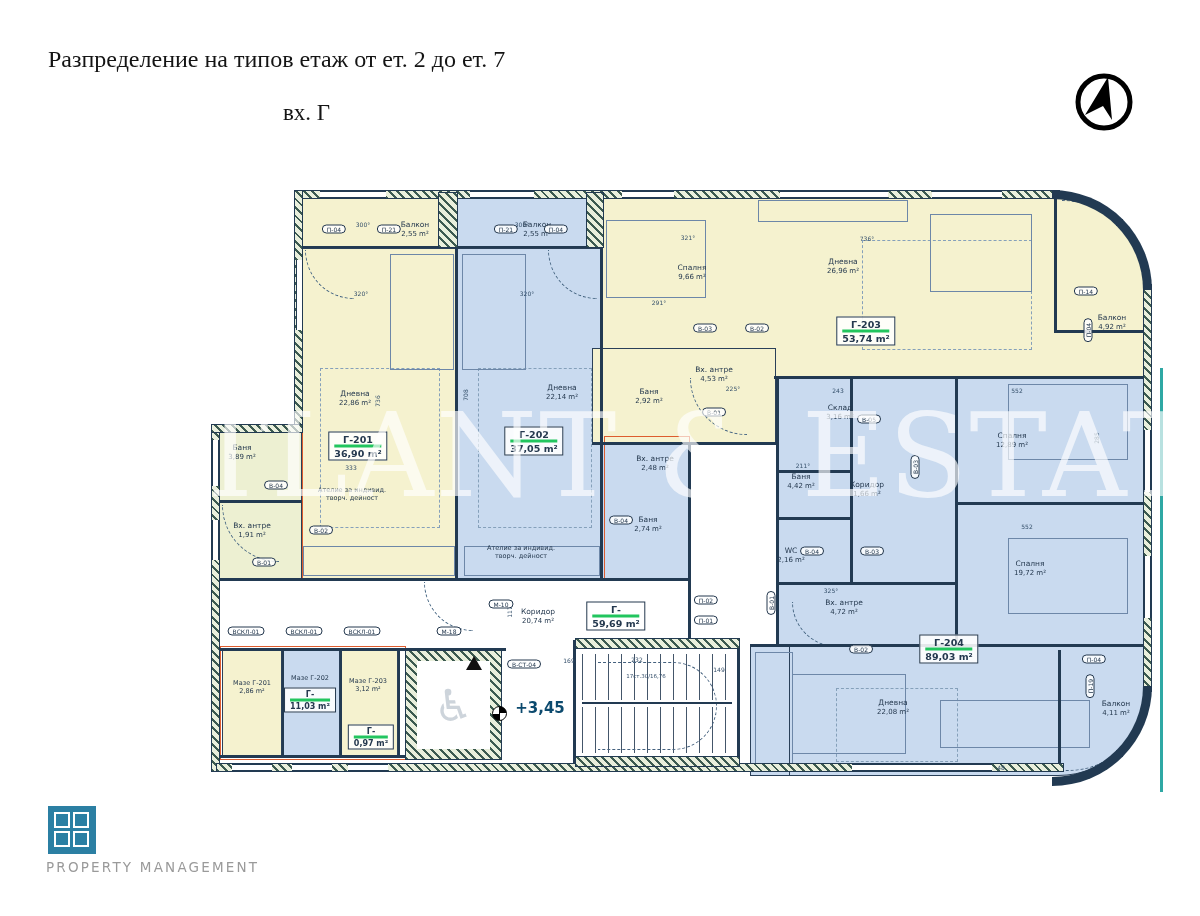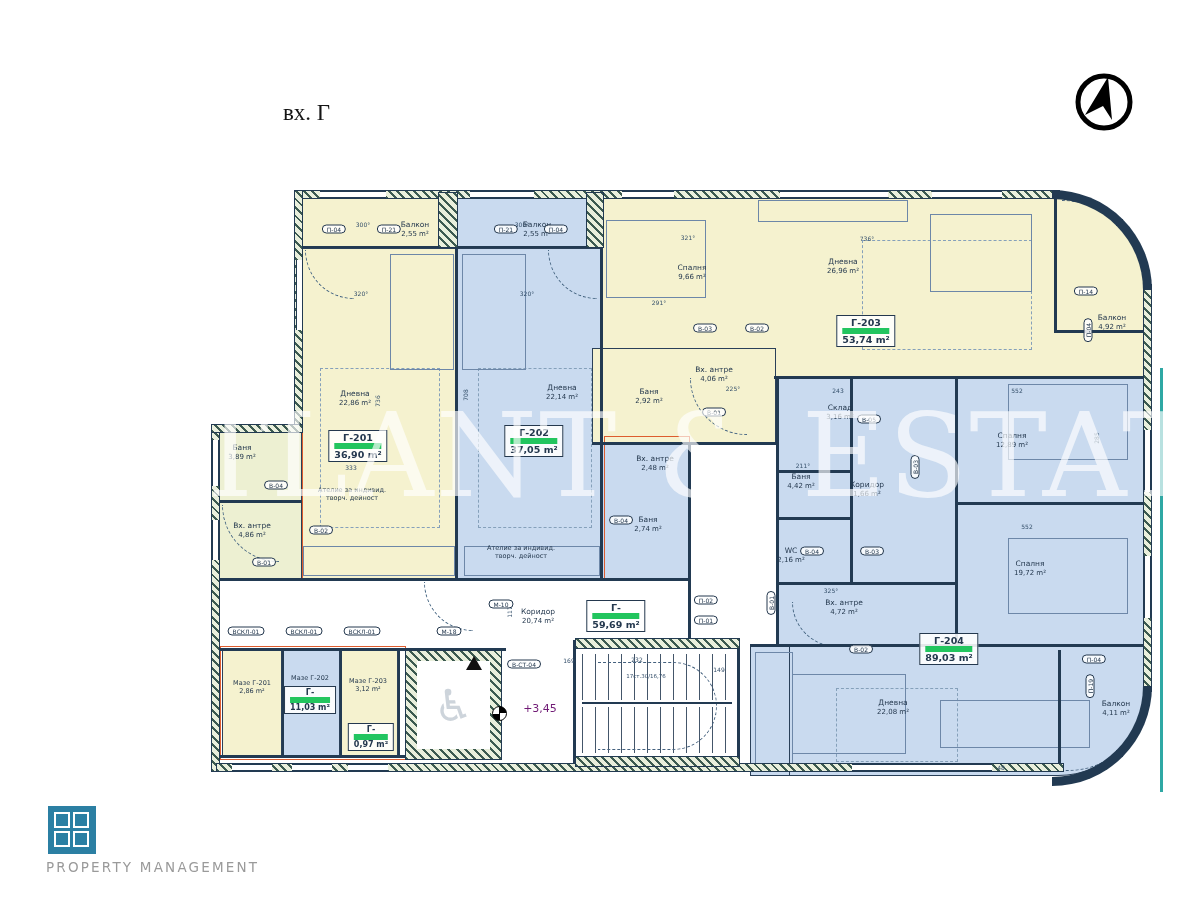--- a/index.html
+++ b/index.html
@@ -36,27 +36,27 @@
   .arc{position:absolute;border:1px dashed #4a6985;border-top:none;border-right:none;
        border-radius:0 0 0 100%;z-index:9;}
   .treads{position:absolute;background:repeating-linear-gradient(90deg,#44566a 0 1px,transparent 1px 13px);z-index:9;}
   .rlab{position:absolute;transform:translate(-50%,-50%);text-align:center;
         font-size:7.5px;color:#24384e;line-height:1.3;white-space:nowrap;z-index:30;}
   .rlab .a2{font-size:7px;}
   .rsm{font-size:6.5px;}
   .abox{position:absolute;transform:translate(-50%,-50%);border:1.5px solid #24384e;
         background:rgba(255,255,255,.88);padding:1px 5px;text-align:center;
         font-size:9.5px;font-weight:bold;color:#24384e;z-index:31;white-space:nowrap;}
-  .abox .id{border-bottom:6px solid #22c55e;padding:0 2px;}
+  .abox .id{border-bottom:3px solid #22c55e;padding:0 2px;}
   .tag{position:absolute;transform:translate(-50%,-50%);border:1px solid #24384e;border-radius:8px;
        background:rgba(255,255,255,.85);font-size:6px;padding:0 4px;color:#24384e;z-index:31;white-space:nowrap;}
   .rot{transform:translate(-50%,-50%) rotate(-90deg);}
   .dim{position:absolute;transform:translate(-50%,-50%);font-size:6px;color:#35506b;z-index:29;white-space:nowrap;}
   .dimrot{transform:translate(-50%,-50%) rotate(-90deg);}
-  .level{position:absolute;transform:translate(-50%,-50%);font-size:11px;font-weight:normal;color:#701a75;z-index:30;}
+  .level{position:absolute;transform:translate(-50%,-50%);font-size:15px;font-weight:bold;color:#0c4a6e;z-index:30;}
   .lvlsym{position:absolute;width:13px;height:13px;border-radius:50%;border:1px solid #000;z-index:30;
           background:conic-gradient(#000 0 90deg,#fff 90deg 180deg,#000 180deg 270deg,#fff 270deg);}
   .warn{position:absolute;width:0;height:0;border-left:8px solid transparent;
         border-right:8px solid transparent;border-bottom:14px solid #111;z-index:30;}
   .wmark{position:absolute;left:112px;top:388px;width:1060px;font-family:"DejaVu Serif",serif;
          font-size:116px;color:rgba(255,255,255,0.66);letter-spacing:2px;white-space:nowrap;z-index:40;
          pointer-events:none;}
   .teal{position:absolute;background:#2fa8a4;z-index:2;}
   
   .logo-sq{position:absolute;left:48px;top:806px;width:48px;height:48px;background:#2b7fa3;z-index:50;}
@@ -66,20 +66,21 @@
   .logo-tag{position:absolute;left:46px;top:859px;font-size:13.5px;color:#9a9a9a;letter-spacing:2.2px;z-index:50;}
   .compass{position:absolute;left:1072px;top:70px;z-index:50;}
   .elev-in{position:absolute;background:#fff;z-index:14;display:flex;align-items:center;justify-content:center;}
   .wheel{font-size:44px;color:#b9c2cc;opacity:.7;}
 </style>
 </head>
 <body>
 
 <div id="canvas">
 
+  <div class="title">Разпределение на типов етаж от ет. 2 до ет. 7</div>
   <div class="subtitle">вх. Г</div>
 
   <div class="compass">
     <svg width="64" height="64" viewBox="0 0 64 64">
       <circle cx="32" cy="32" r="26" fill="none" stroke="#000" stroke-width="5"></circle>
       <polygon points="36,7 13,45 31,36 40,50" fill="#000"></polygon>
     </svg>
   </div>
 
   <div class="zone zy" style="left:300px;top:196px;width:157px;height:52px"></div>
@@ -209,21 +210,21 @@
   <div class="rlab rsm" style="left:352px;top:494px">
       <div>Ателие за индивид.</div>
       <div>творч. дейност</div>
     </div>
   <div class="rlab" style="left:242px;top:452px">
       <div>Баня</div>
       <div class="a2">3,89 m²</div>
     </div>
   <div class="rlab" style="left:252px;top:530px">
       <div>Вх. антре</div>
-      <div class="a2">4,86 m²</div>
+      <div class="a2">1,91 m²</div>
     </div>
   <div class="rlab" style="left:562px;top:392px">
       <div>Дневна</div>
       <div class="a2">22,14 m²</div>
     </div>
   <div class="rlab" style="left:537px;top:229px">
       <div>Балкон</div>
       <div class="a2">2,55 m²</div>
     </div>
   <div class="rlab rsm" style="left:521px;top:552px">
@@ -245,21 +246,21 @@
   <div class="rlab" style="left:843px;top:266px">
       <div>Дневна</div>
       <div class="a2">26,96 m²</div>
     </div>
   <div class="rlab" style="left:1112px;top:322px">
       <div>Балкон</div>
       <div class="a2">4,92 m²</div>
     </div>
   <div class="rlab" style="left:714px;top:374px">
       <div>Вх. антре</div>
-      <div class="a2">4,06 m²</div>
+      <div class="a2">4,53 m²</div>
     </div>
   <div class="rlab" style="left:649px;top:396px">
       <div>Баня</div>
       <div class="a2">2,92 m²</div>
     </div>
   <div class="rlab" style="left:840px;top:412px">
       <div>Склад</div>
       <div class="a2">3,16 m²</div>
     </div>
   <div class="rlab" style="left:801px;top:481px">

